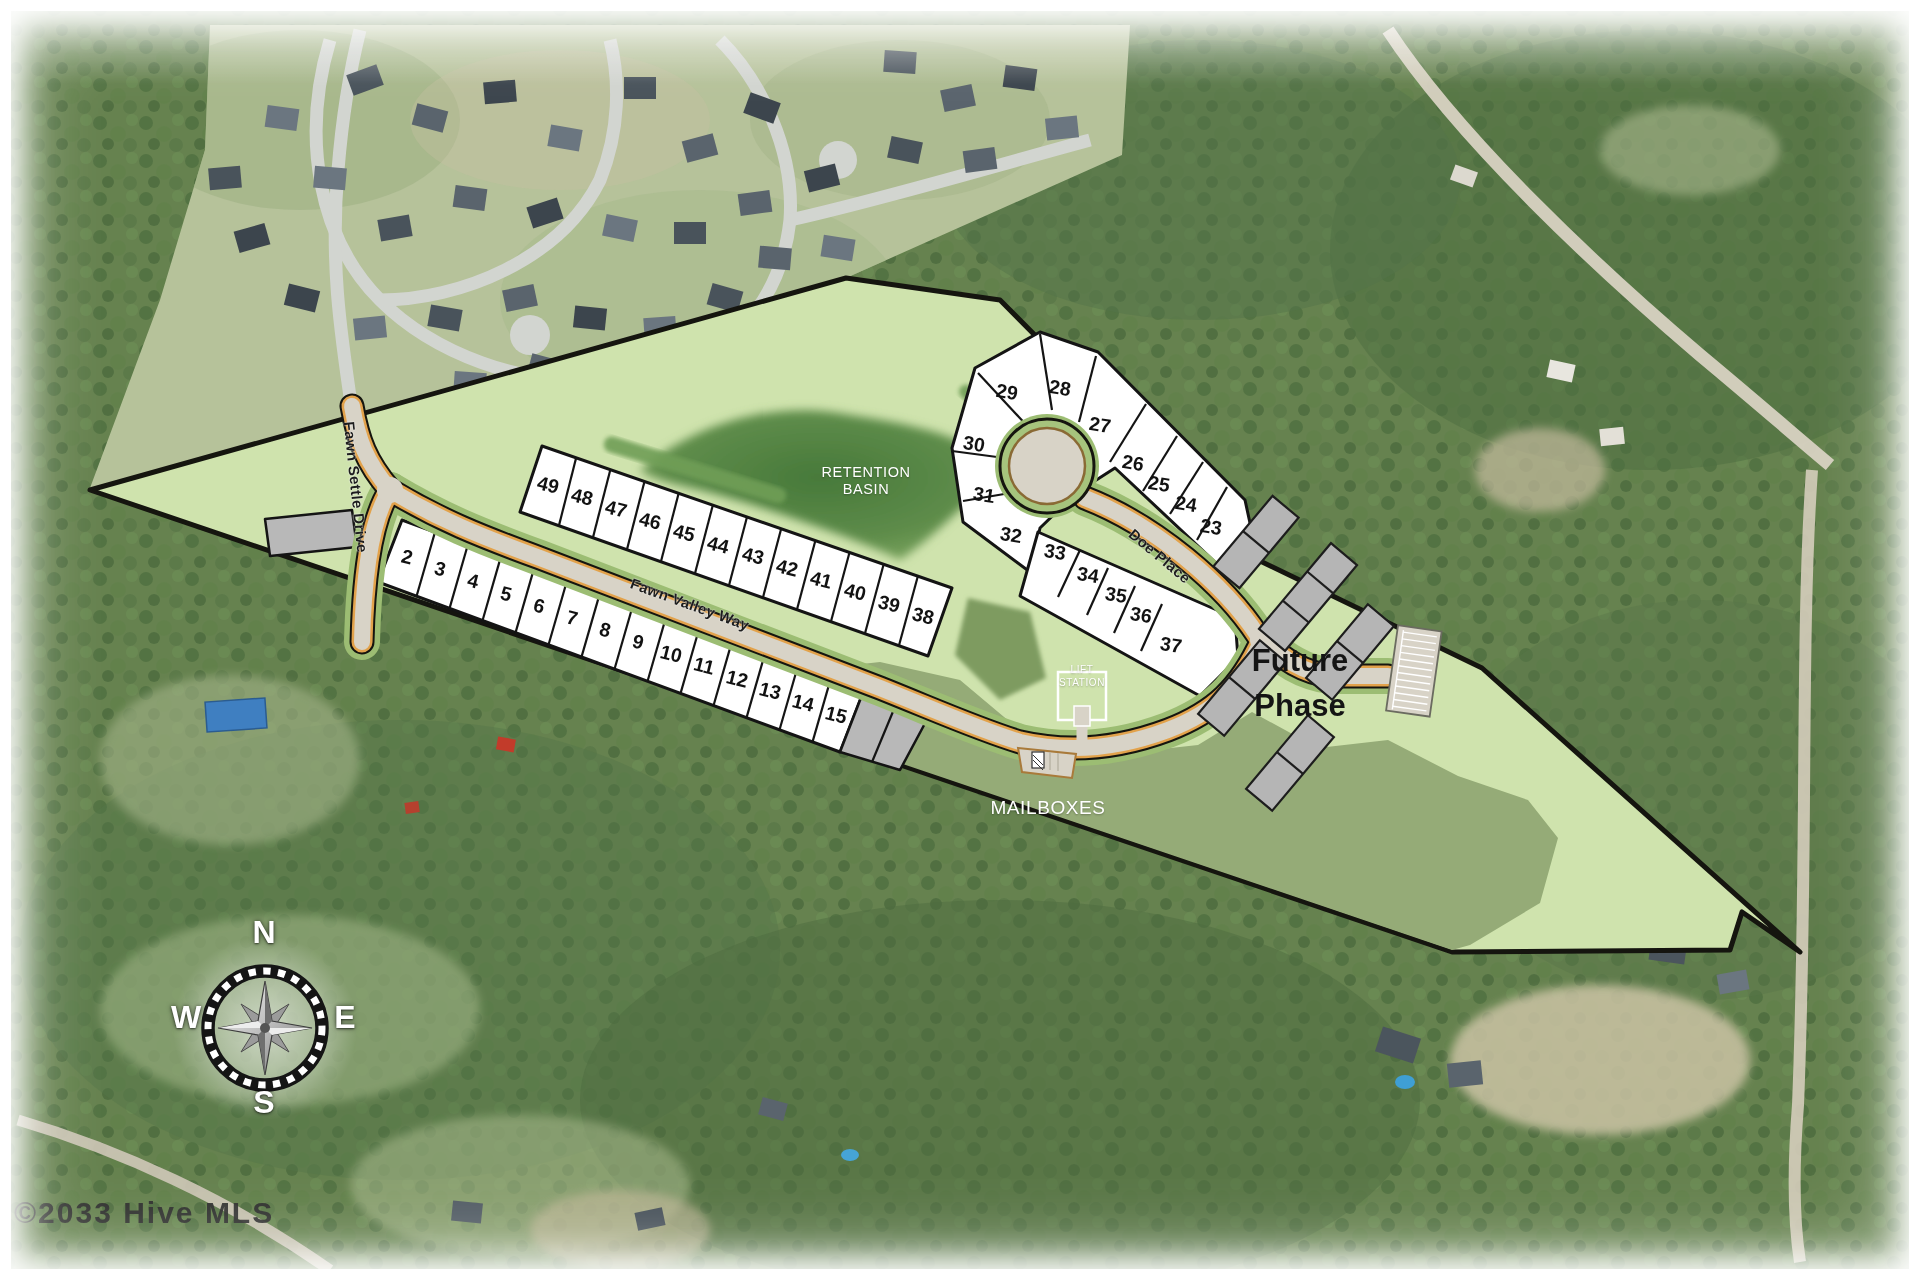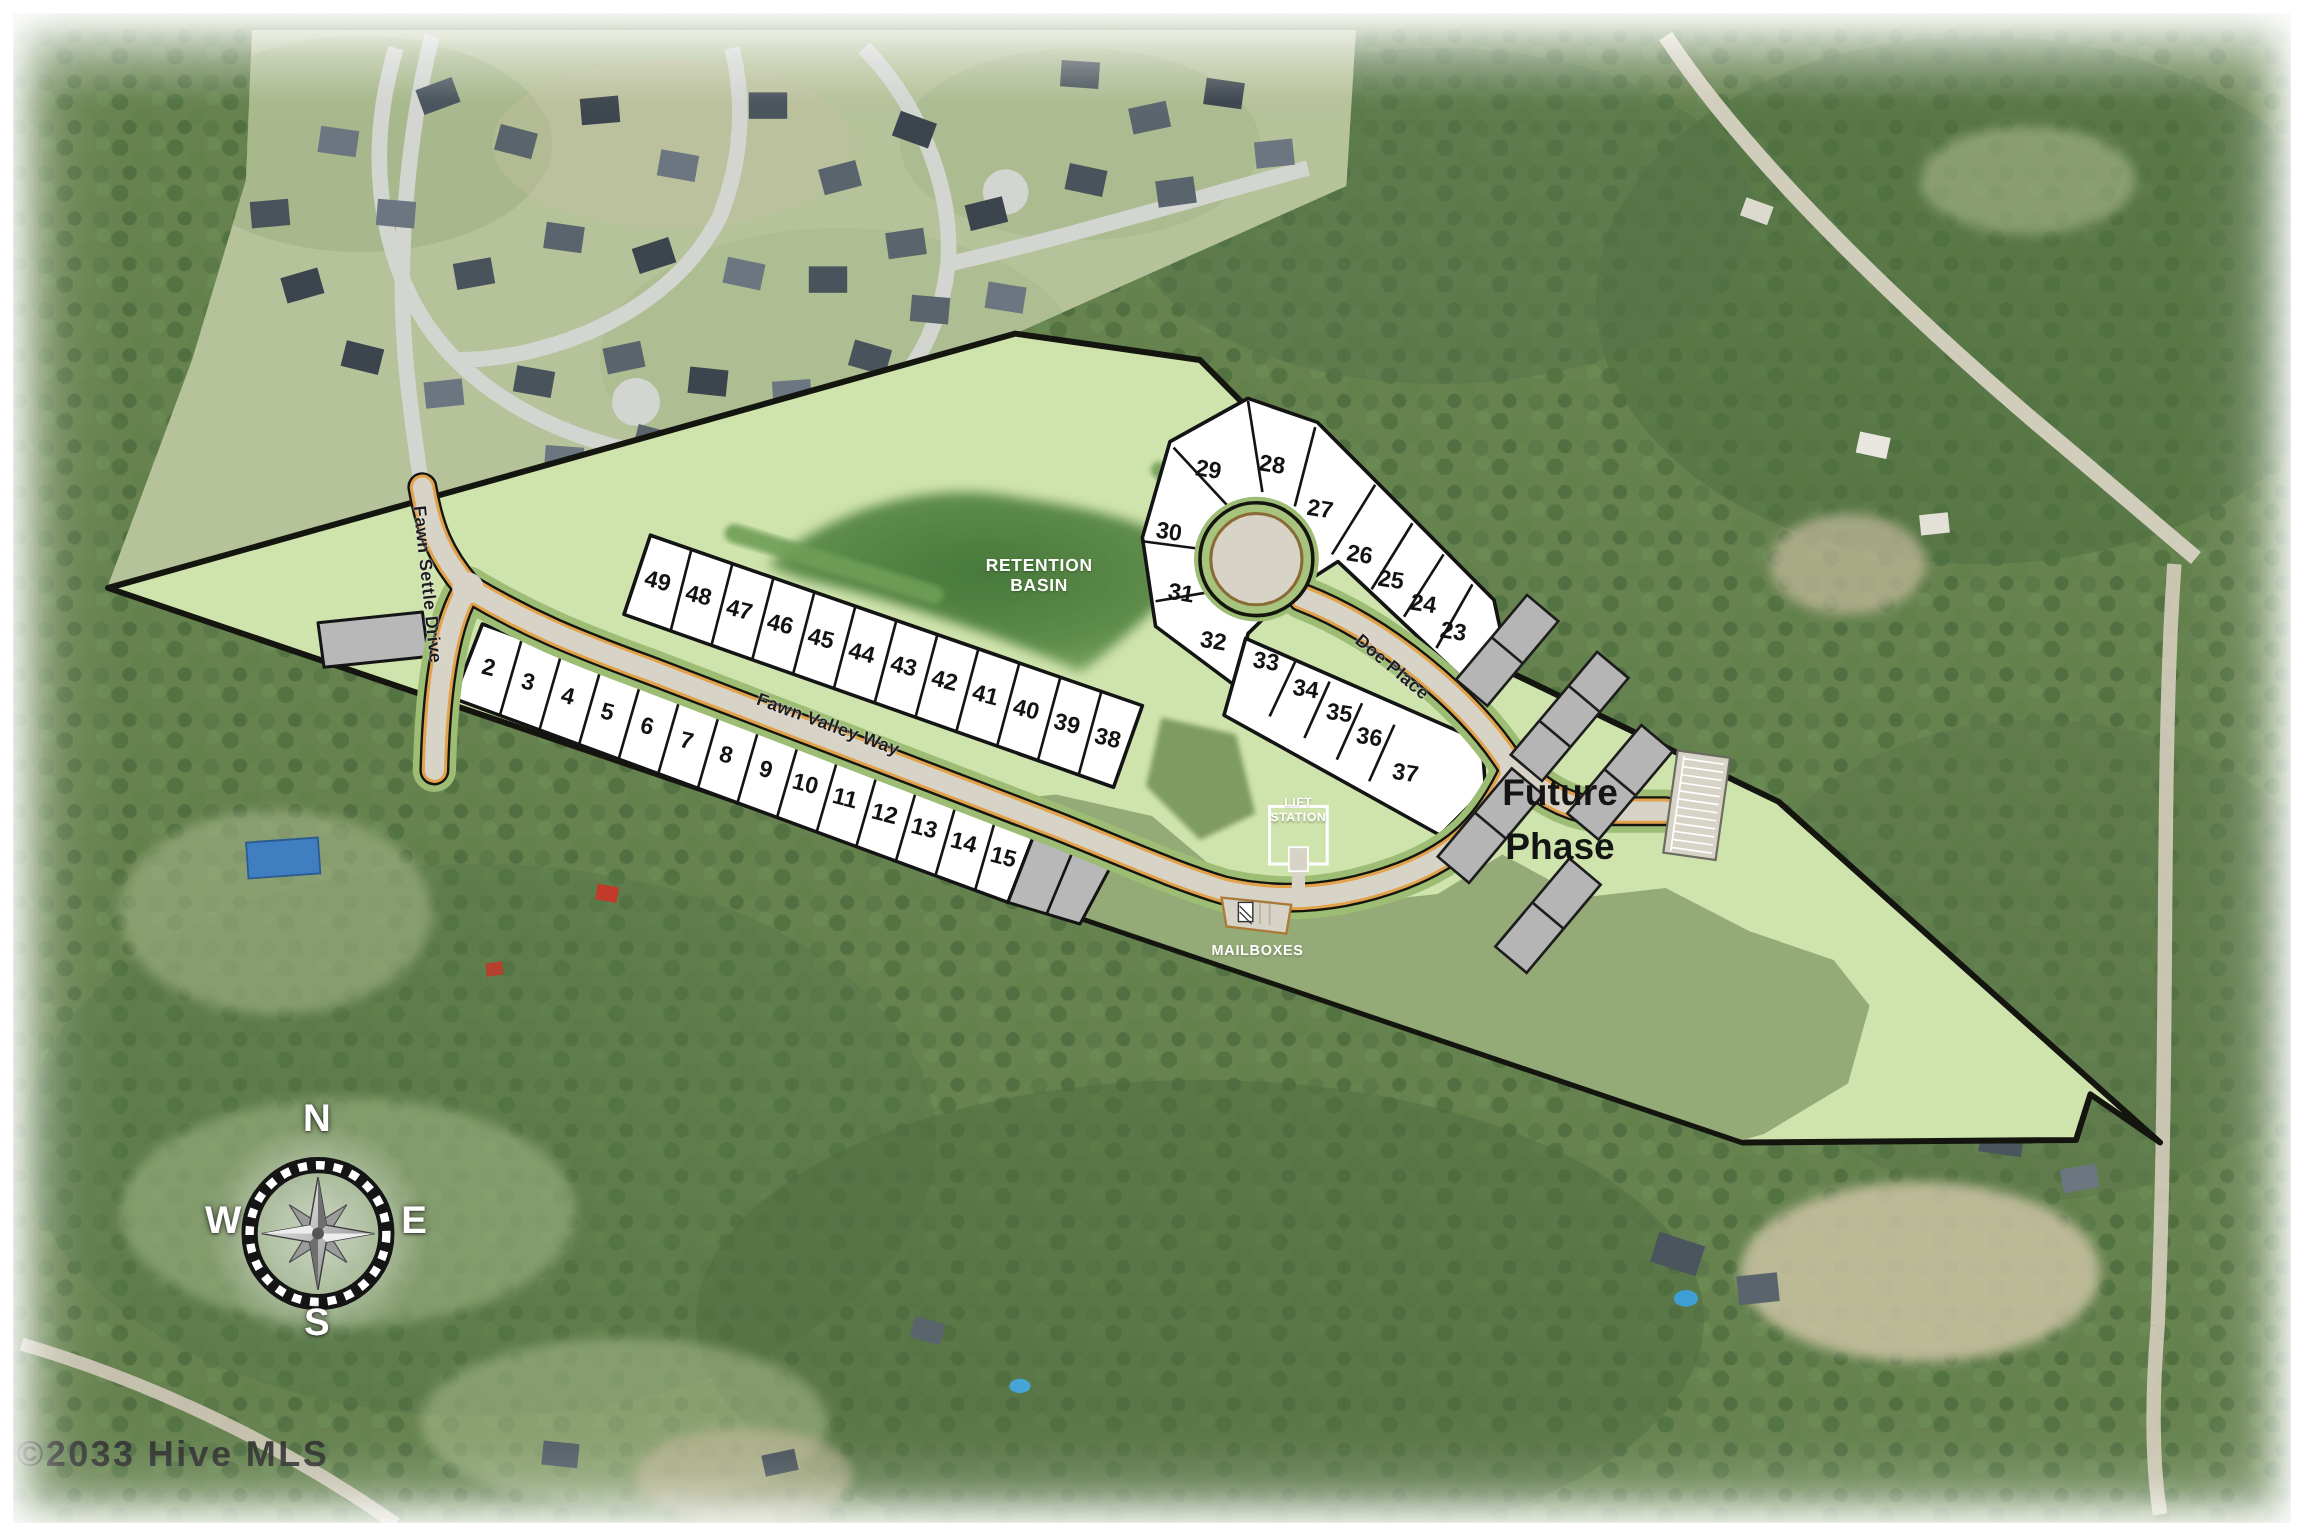--- a/index.html
+++ b/index.html
@@ -3,25 +3,25 @@
 <meta charset="utf-8">
 <style>
   html,body{margin:0;padding:0;background:#fff;}
   #stage{position:relative;width:1920px;height:1280px;overflow:hidden;background:#fff;
          font-family:"Liberation Sans",sans-serif;}
   #mapsvg{position:absolute;left:0;top:0;}
   #labels{position:absolute;left:0;top:0;width:1920px;height:1280px;pointer-events:none;}
   .lbl{position:absolute;transform:translate(-50%,-50%);white-space:nowrap;}
   .street{font-weight:700;color:#1d1d1d;font-size:15px;letter-spacing:.4px;
           text-shadow:0 0 2px rgba(255,255,255,.75),0 0 1px rgba(255,255,255,.75);}
-  .whitelbl{font-weight:700;color:#fff;text-align:center;letter-spacing:.6px;line-height:1.2;
+  .whitelbl{font-weight:400;color:#fff;text-align:center;letter-spacing:.6px;line-height:1.2;
             text-shadow:0 1px 2px rgba(0,0,0,.30);}
   .basinlbl{font-size:14.5px;}
   .liftlbl{font-size:10px;line-height:1.25;}
-  .maillbl{font-size:12px;}
+  .maillbl{font-size:19px;margin-top:16px;}
   .futurelbl{font-weight:700;color:#141414;font-size:31px;line-height:1.45;text-align:center;}
   .lotnum{position:absolute;font-weight:700;font-size:19.5px;color:#121212;
           transform:translate(-50%,-50%) rotate(var(--r,0deg));}
   .compassletter{font-weight:700;color:#fff;font-size:32px;
                  text-shadow:0 0 5px rgba(0,0,0,.6),0 1px 2px rgba(0,0,0,.5);}
   .watermark{position:absolute;left:14px;top:1196px;transform:none;font-weight:700;
              font-size:30px;letter-spacing:2px;color:#2e2e2e;opacity:.93;}
   .frame{position:absolute;inset:0;pointer-events:none;
          box-shadow:inset 0 0 0 11px #fff, inset 0 0 30px 22px rgba(255,255,255,.95),
                     inset 0 0 70px 30px rgba(255,255,255,.45);}

